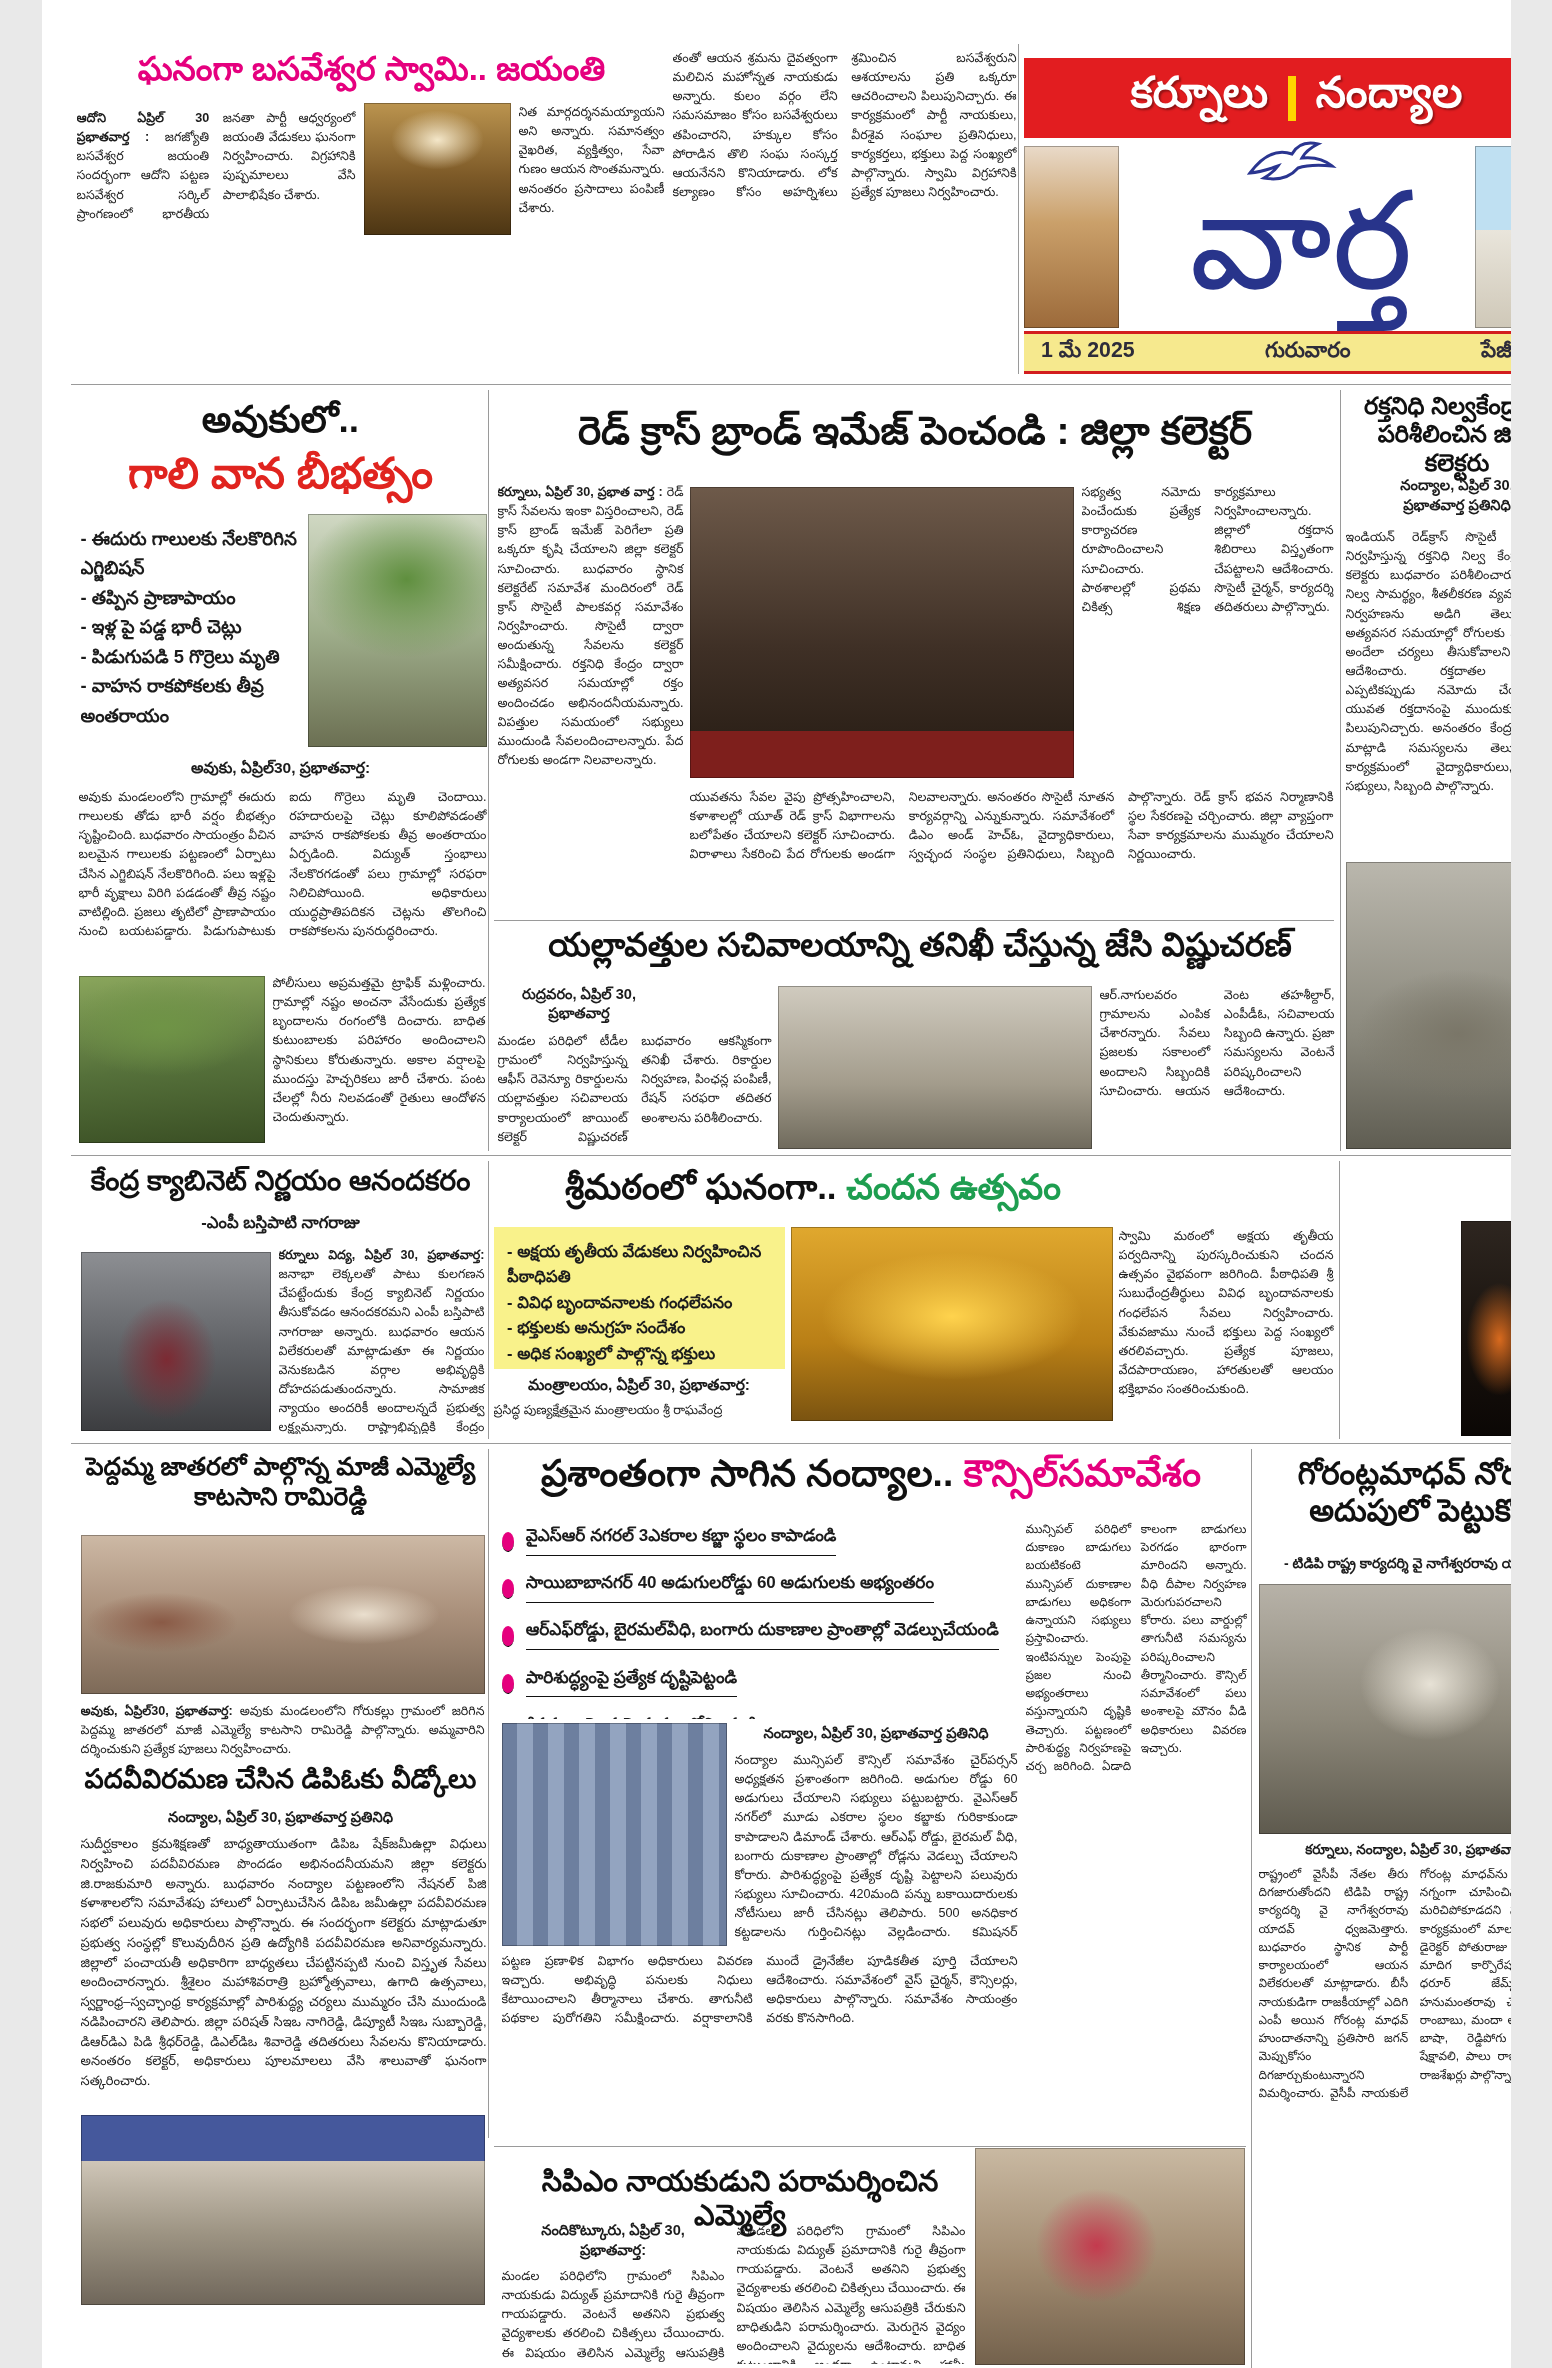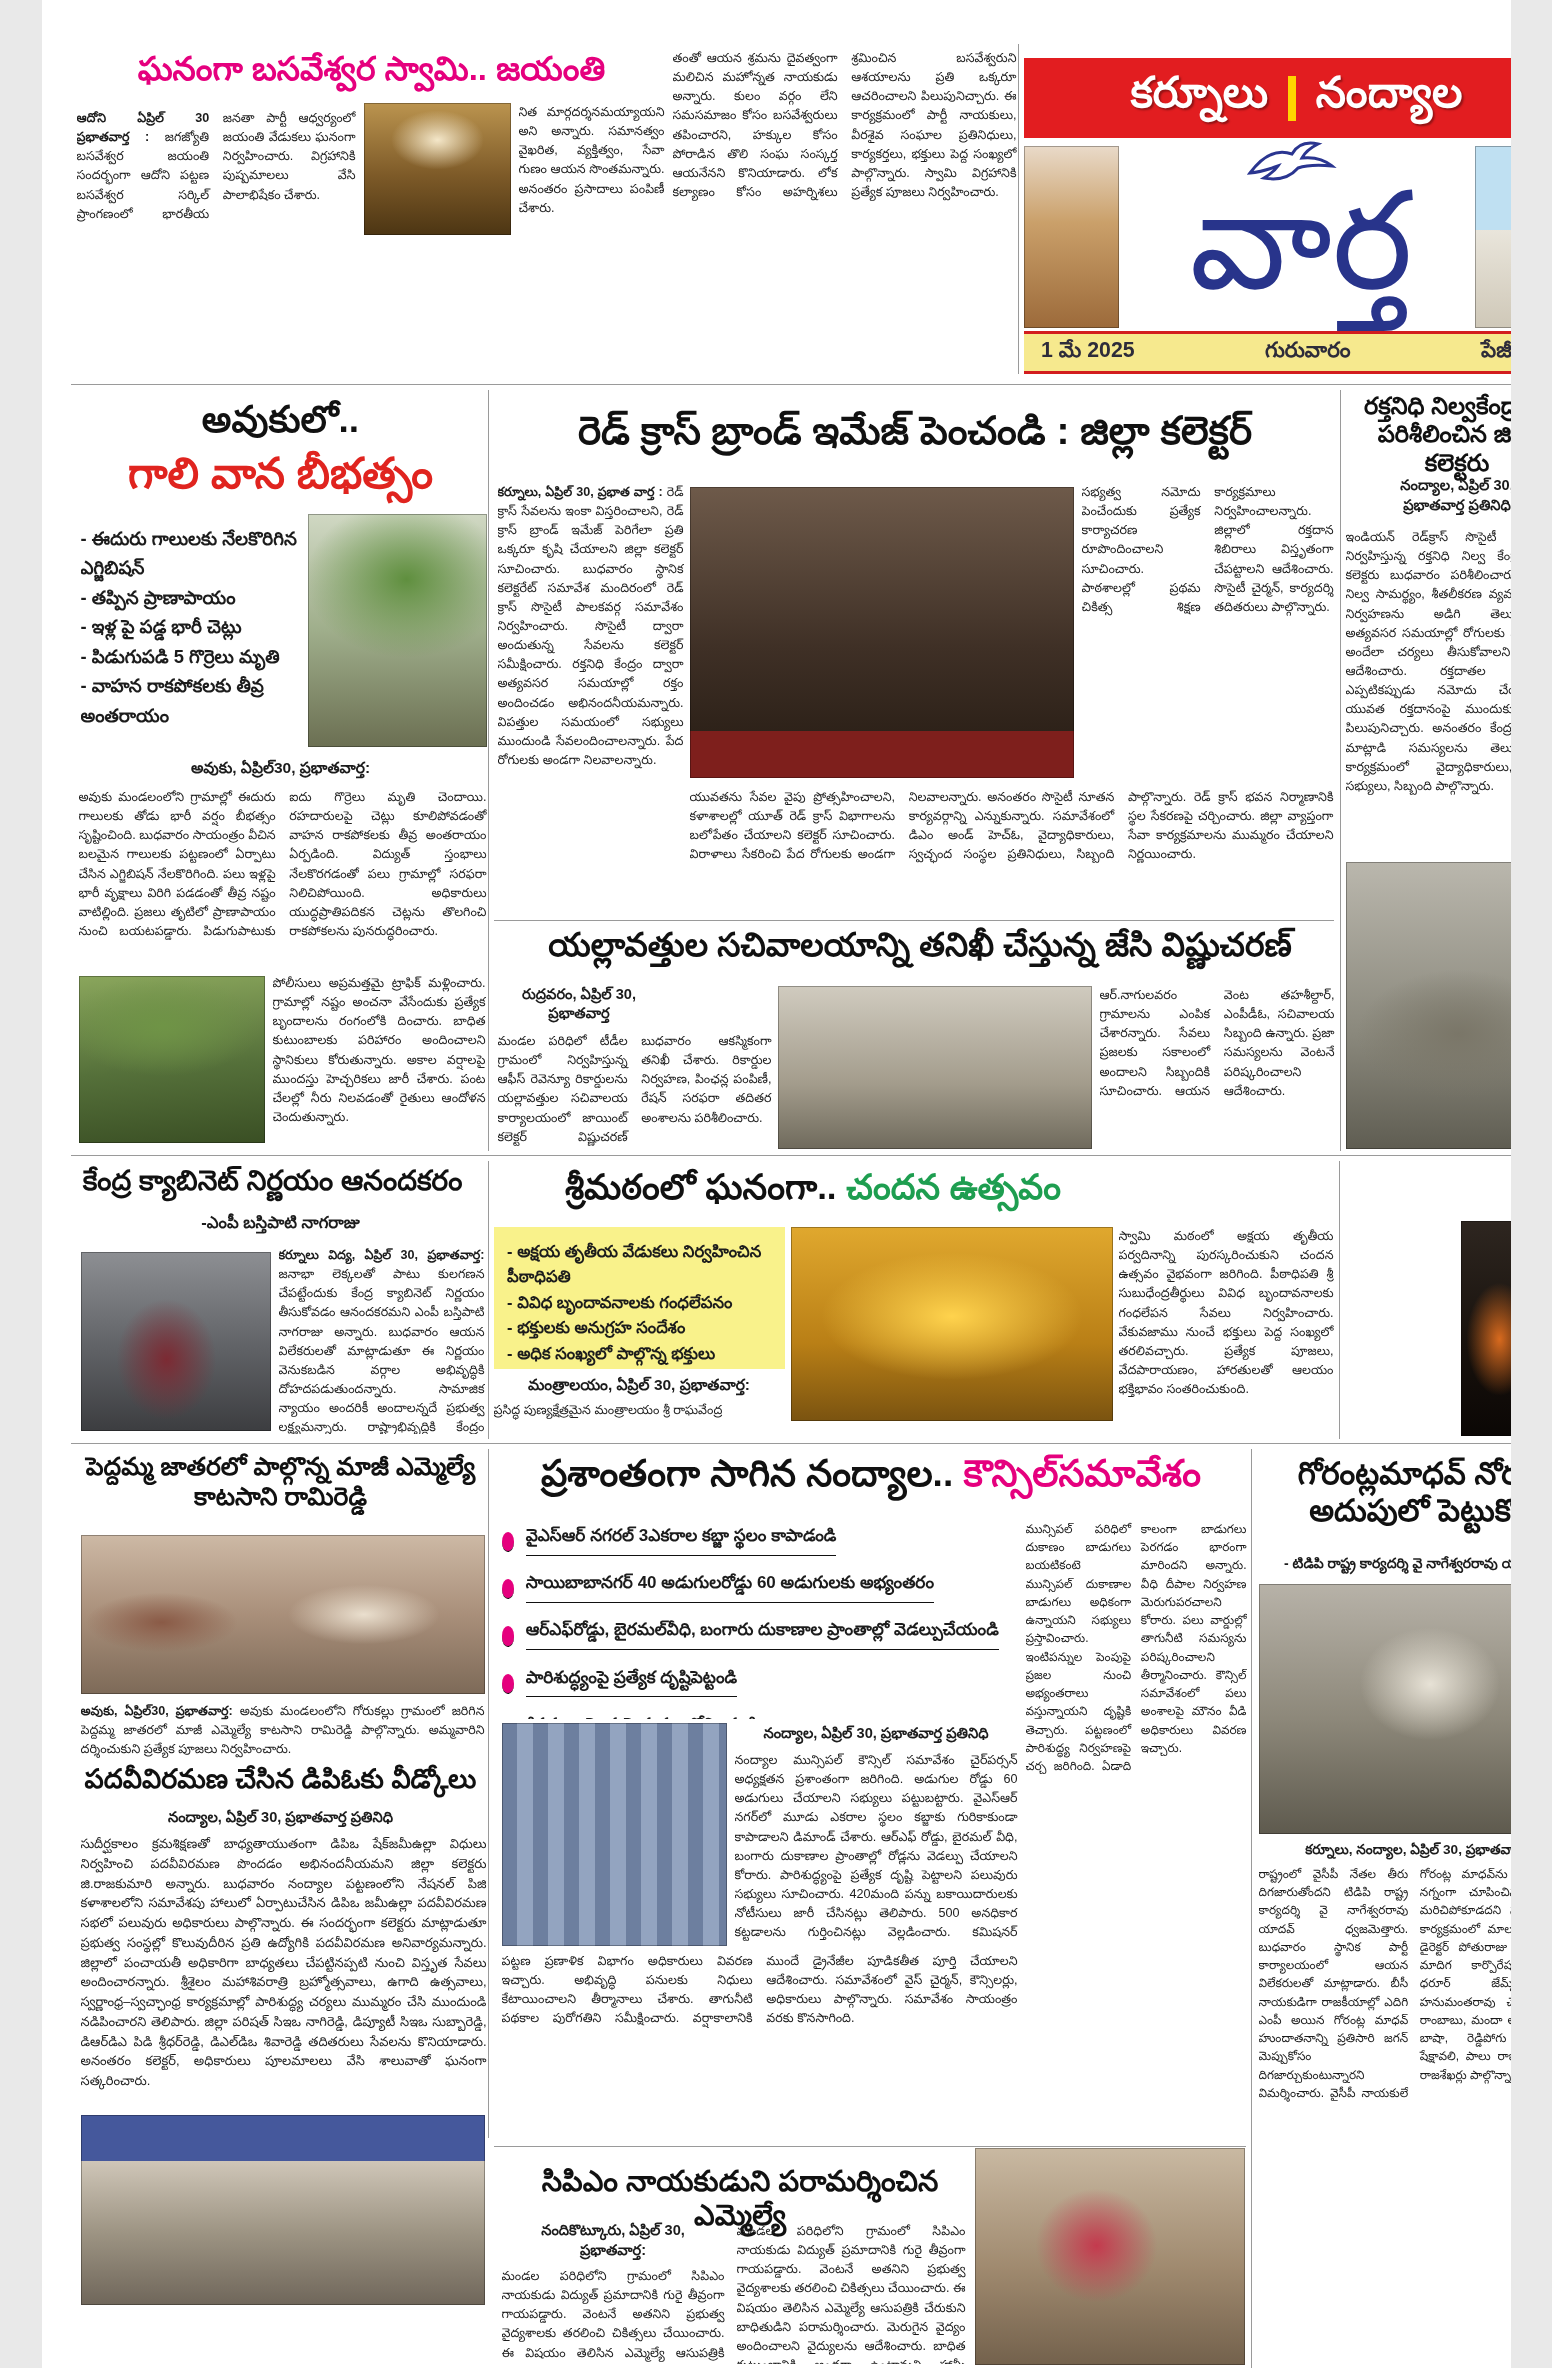--- a/index.html
+++ b/index.html
@@ -131,21 +131,21 @@
   <div class="abs body-txt" style="left:1304px;top:528px;width:225px;height:326px;">ఇండియన్ రెడ్‌క్రాస్ సొసైటీ ఆధ్వర్యంలో నిర్వహిస్తున్న రక్తనిధి నిల్వ కేంద్రాన్ని జిల్లా కలెక్టరు బుధవారం పరిశీలించారు. కేంద్రంలో నిల్వ సామర్థ్యం, శీతలీకరణ వ్యవస్థ, రికార్డుల నిర్వహణను అడిగి తెలుసుకున్నారు. అత్యవసర సమయాల్లో రోగులకు వెంటనే రక్తం అందేలా చర్యలు తీసుకోవాలని సిబ్బందిని ఆదేశించారు. రక్తదాతల వివరాలను ఎప్పటికప్పుడు నమోదు చేయాలన్నారు. యువత రక్తదానంపై ముందుకు రావాలని పిలుపునిచ్చారు. అనంతరం కేంద్ర సిబ్బందితో మాట్లాడి సమస్యలను తెలుసుకున్నారు. కార్యక్రమంలో వైద్యాధికారులు, సొసైటీ సభ్యులు, సిబ్బంది పాల్గొన్నారు.</div>
   <div class="abs photo ph-blood" style="left:1304px;top:862px;width:225px;height:287px;"></div>
 
   <div class="abs hl" style="left:464px;top:926px;width:829px;font-size:33px;color:#111;">యల్లావత్తుల సచివాలయాన్ని తనిఖీ చేస్తున్న జేసి విష్ణుచరణ్</div>
   <div class="abs dl center" style="left:460px;top:986px;width:155px;font-size:14.6px;">రుద్రవరం, ఏప్రిల్ 30,</div>
   <div class="abs dl center" style="left:460px;top:1005px;width:155px;font-size:14.6px;">ప్రభాతవార్త</div>
   <div class="abs body-txt cols2" style="left:456px;top:1032px;width:274px;height:116px;">మండల పరిధిలో టీడీల గ్రామంలో నిర్వహిస్తున్న ఆఫీస్ రెవెన్యూ రికార్డులను యల్లావత్తుల సచివాలయ కార్యాలయంలో జాయింట్ కలెక్టర్ విష్ణుచరణ్ బుధవారం ఆకస్మికంగా తనిఖీ చేశారు. రికార్డుల నిర్వహణ, పింఛన్ల పంపిణీ, రేషన్ సరఫరా తదితర అంశాలను పరిశీలించారు.</div>
   <div class="abs photo ph-secret" style="left:736px;top:986px;width:314px;height:163px;"></div>
   <div class="abs body-txt cols2" style="left:1058px;top:986px;width:235px;height:163px;">ఆర్.నాగులవరం గ్రామాలను ఎంపిక చేశారన్నారు. సేవలు ప్రజలకు సకాలంలో అందాలని సిబ్బందికి సూచించారు. ఆయన వెంట తహశీల్దార్, ఎంపీడీఓ, సచివాలయ సిబ్బంది ఉన్నారు. ప్రజా సమస్యలను వెంటనే పరిష్కరించాలని ఆదేశించారు.</div>
 
-  <div class="abs hl" style="left:27px;top:1164px;width:408px;font-size:28px;color:#111;">కేంద్ర క్యాబినెట్ నిర్ణయం ఆనందకరం</div>
+  <div class="abs hl" style="left:35px;top:1164px;width:408px;font-size:28px;color:#111;">కేంద్ర క్యాబినెట్ నిర్ణయం ఆనందకరం</div>
   <div class="abs dl center" style="left:35px;top:1213px;width:408px;font-size:16.5px;">-ఎంపీ బస్తిపాటి నాగరాజు</div>
   <div class="abs photo ph-mp" style="left:39px;top:1252px;width:190px;height:179px;"></div>
   <div class="abs body-txt" style="left:237px;top:1246px;width:206px;height:188px;"><b class="dl">కర్నూలు విద్య, ఏప్రిల్ 30, ప్రభాతవార్త: </b><span>జనాభా లెక్కలతో పాటు కులగణన చేపట్టేందుకు కేంద్ర క్యాబినెట్ నిర్ణయం తీసుకోవడం ఆనందకరమని ఎంపీ బస్తిపాటి నాగరాజు అన్నారు. బుధవారం ఆయన విలేకరులతో మాట్లాడుతూ ఈ నిర్ణయం వెనుకబడిన వర్గాల అభివృద్ధికి దోహదపడుతుందన్నారు. సామాజిక న్యాయం అందరికీ అందాలన్నదే ప్రభుత్వ లక్ష్యమన్నారు. రాష్ట్రాభివృద్ధికి కేంద్రం అండగా నిలుస్తుందని, రాజకీయాలకు అతీతంగా అభివృద్ధి జరగాలని ఆయన తెలిపారు.</span></div>
 
   <div class="abs hl" style="left:456px;top:1166px;width:631px;font-size:35px;"><span style="color:#111;">శ్రీమఠంలో ఘనంగా.. </span><span style="color:#1e9e50;">చందన ఉత్సవం</span></div>
   <div class="abs ybox" style="left:452px;top:1227px;width:291px;height:142px;overflow:hidden;">
     <div>- అక్షయ తృతీయ వేడుకలు నిర్వహించిన పీఠాధిపతి</div>
     <div>- వివిధ బృందావనాలకు గంధలేపనం</div>
     <div>- భక్తులకు అనుగ్రహ సందేశం</div>
     <div>- అధిక సంఖ్యలో పాల్గొన్న భక్తులు</div>

